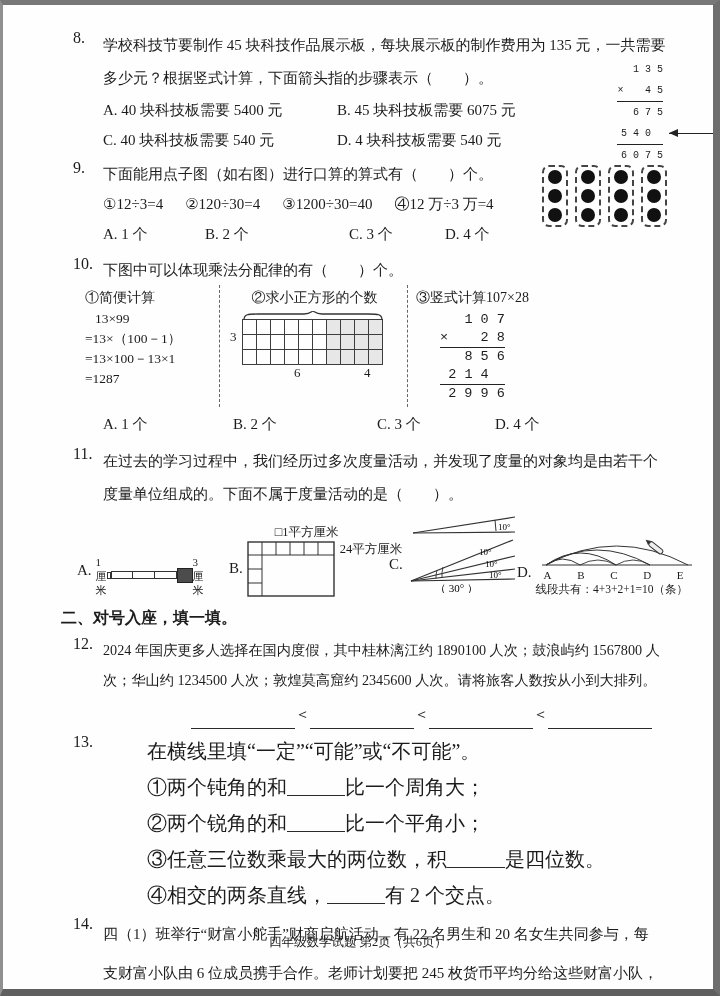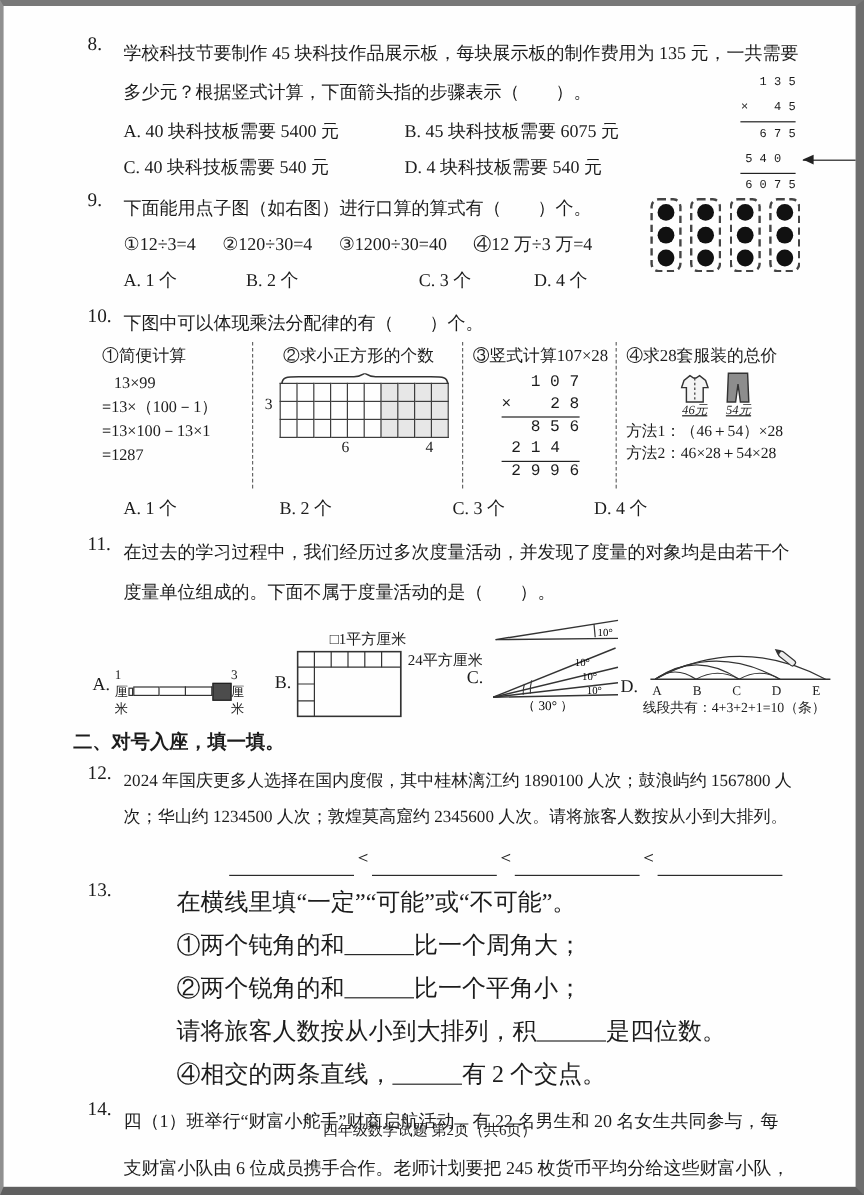--- a/index.html
+++ b/index.html
@@ -228,42 +228,20 @@
           <div>1 0 7</div>
           <div class="vm-op">
             <span>×</span>
             <span>2 8</span>
           </div>
           <div>8 5 6</div>
           <div class="vm-p2">
             <span class="shift">2 1 4</span>
           </div>
           <div>2 9 9 6</div>
-        </div>
-      </div>
-      <div class="panel" style="width:176px;">
-        <div class="p-title">④求28套服装的总价</div>
-        <div class="clothes">
-          <div class="cl-item">
-            <svg width="24" height="25" viewBox="0 0 24 25">
-              <path d="M8,2 L3,6 L1,12 L5,12 L5,24 L19,24 L19,12 L23,12 L21,6 L16,2 L13,4 L11,4 Z" fill="#f4f4f4" stroke="#333" stroke-width="1.2"></path>
-              <line x1="12" y1="4" x2="12" y2="24" stroke="#333" stroke-width="1" stroke-dasharray="2,2"></line>
-            </svg>
-            <span class="price">46元</span>
-          </div>
-          <div class="cl-item">
-            <svg width="20" height="26" viewBox="0 0 20 26">
-              <path d="M2,1 L18,1 L19,25 L12,25 L10,10 L8,25 L1,25 Z" fill="#8d8d8d" stroke="#333" stroke-width="1.2"></path>
-            </svg>
-            <span class="price">54元</span>
-          </div>
-        </div>
-        <div class="methods">
-          <div>方法1：（46＋54）×28</div>
-          <div>方法2：46×28＋54×28</div>
         </div>
       </div>
     </div>
     <div class="opt-row" style="margin-top:2px;">
       <span style="width:130px;">A. 1 个</span>
       <span style="width:144px;">B. 2 个</span>
       <span style="width:118px;">C. 3 个</span>
       <span>D. 4 个</span>
     </div>
   </div>
@@ -377,21 +355,21 @@
   <div class="q q13" style="margin-bottom:2px;">
     <span class="qnum">13.</span>
     <div class="tline">在横线里填“一定”“可能”或“不可能”。</div>
     <div class="q13-item">
       <span>①两个钝角的和</span><span class="blank"></span><span>比一个周角大；</span>
     </div>
     <div class="q13-item">
       <span>②两个锐角的和</span><span class="blank"></span><span>比一个平角小；</span>
     </div>
     <div class="q13-item">
-      <span>请将旅客人数按从小到大排列，积</span><span class="blank"></span><span>是四位数。</span>
+      <span>③任意三位数乘最大的两位数，积</span><span class="blank"></span><span>是四位数。</span>
     </div>
     <div class="q13-item">
       <span>④相交的两条直线，</span><span class="blank"></span><span>有 2 个交点。</span>
     </div>
   </div>
 
   <div class="q q14">
     <span class="qnum">14.</span>
     <div class="tline">四（1）班举行“财富小舵手”财商启航活动，有 22 名男生和 20 名女生共同参与，每</div>
     <div class="tline">支财富小队由 6 位成员携手合作。老师计划要把 245 枚货币平均分给这些财富小队，</div>

